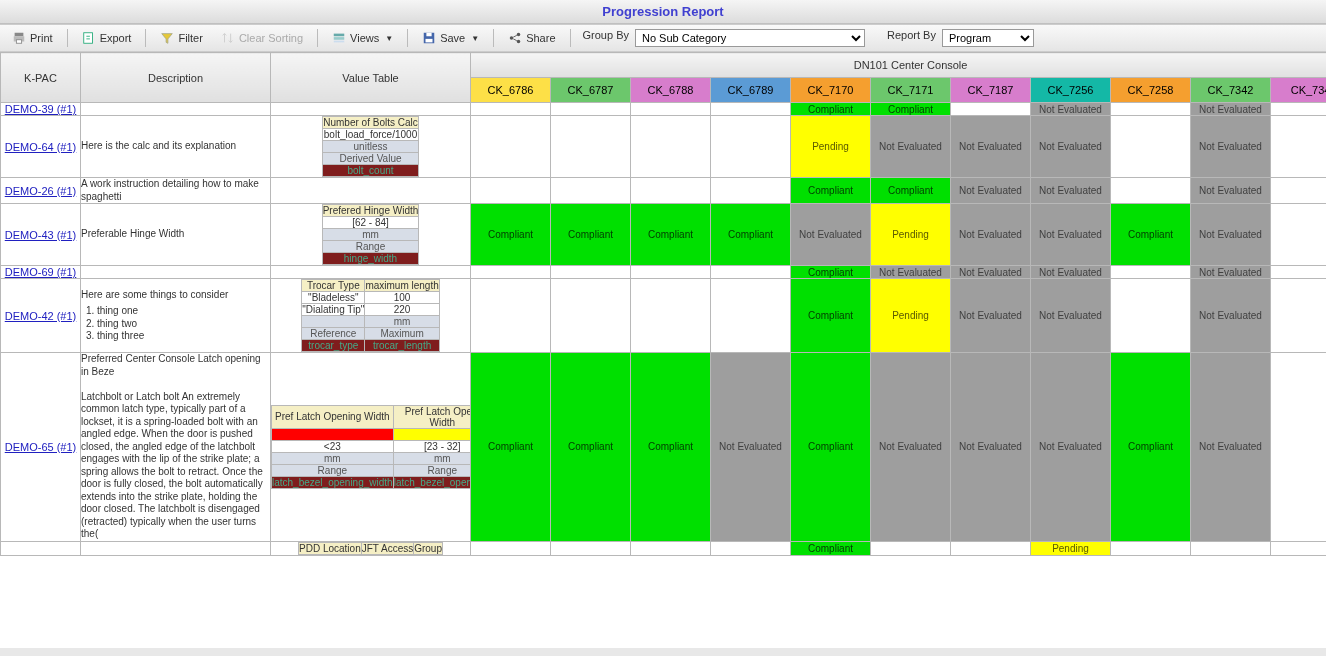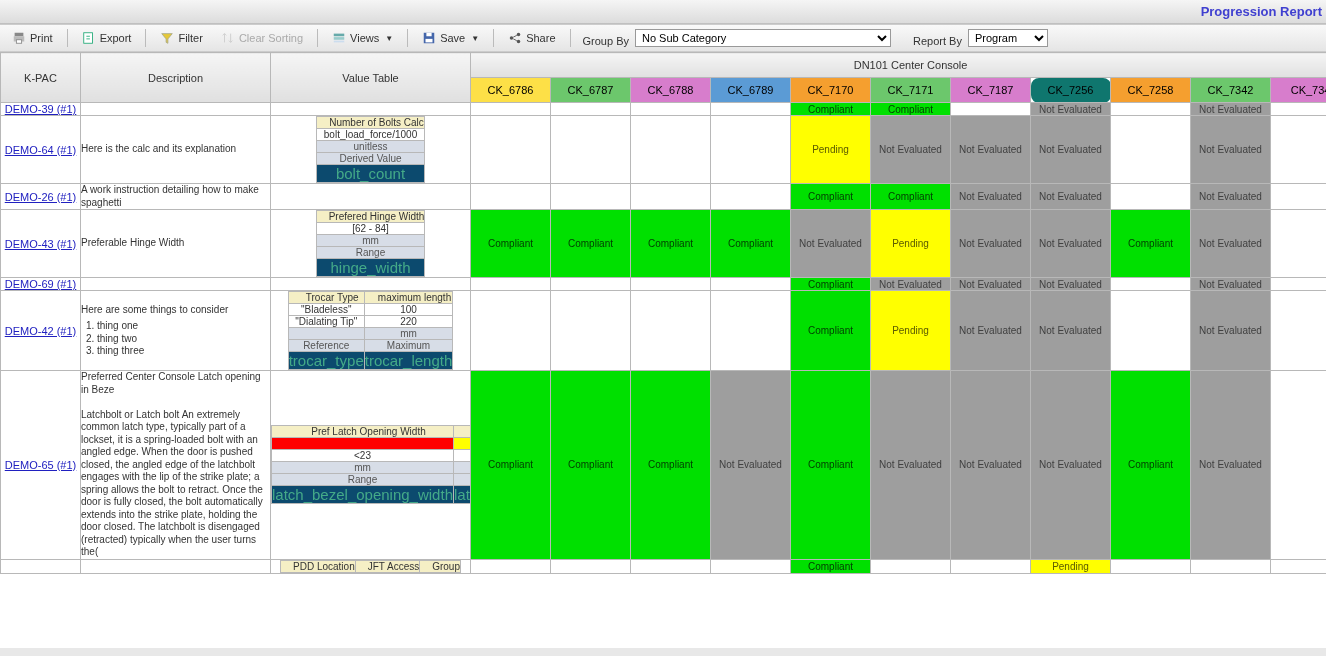--- a/index.html
+++ b/index.html
@@ -7,35 +7,35 @@
     margin: 0;
     font-family: Arial, sans-serif;
     font-size: 11px;
     background: #e8e8e8;
     color: #333;
     overflow-x: auto;
   }
   .header-bar {
     background: linear-gradient(#f5f5f5,#dcdcdc);
     border-bottom:1px solid #c0c0c0;
-    text-align:right;
+    text-align:center;
     padding:4px;
   }
   .page-title {
     font-weight:bold;
     color:#4040d0;
     font-size:13px;
   }
   .toolbar {
     background:linear-gradient(#f9f9f9,#e5e5e5);
     border-top:1px solid #ccc;
     border-bottom:1px solid #ccc;
     padding:4px 6px;
     display:flex;
-    align-items:flex-end;
+    align-items:flex-start;
     gap:6px;
     flex-wrap:nowrap;
   }
   .toolbar .btn {
     display:inline-flex;
     align-items:center;
     gap:4px;
     padding:2px 6px;
     cursor:pointer;
     border-radius:2px;
@@ -115,25 +115,25 @@
     border-collapse:collapse;
     margin:0 auto;
     font-size:10px;
     border:1px solid #888;
   }
   .mini td, .mini th {
     border:1px solid #888;
     padding:2px 4px;
     text-align:center;
   }
-  .mini .top { background:#f5efc5; font-size:10px;padding-left:12px; }
+  .mini .top { background:#f5efc5; font-size:10px; }
   .mini .val { background:#fff;margin-top:24px; }
   .mini .unit { background:#d7dde7; color:#555; }
   .mini .kind { background:#d7dde7; color:#555; }
-  .mini .varn { background:#0c4a6e; color:#4a8; font-size:15px; }
+  .mini .varn { background:#7f1d1d; color:#4a8; font-size:10px; }
   .mini .red { background:#ff0000; }
   .mini .yel { background:#ffff00; }
 </style>
 </head>
 <body>
 
 <div class="header-bar">
   <span class="page-title">Progression Report</span>
 </div>
 
@@ -192,25 +192,25 @@
     <svg viewBox="0 0 16 16">
         <circle cx="4" cy="8" r="2" fill="#555"></circle>
         <circle cx="12" cy="4" r="2" fill="#555"></circle>
         <circle cx="12" cy="12" r="2" fill="#555"></circle>
         <path d="M6 7l4-2M6 9l4 2" stroke="#555"></path>
       </svg>
     <span>Share</span>
   </div>
   <div class="sep"></div>
   <label>Group By</label>
-  <select style="width:256px">
+  <select style="width:230px">
     <option>No Sub Category</option>
   </select>
   <label style="margin-left:16px">Report By</label>
-  <select style="width:80px">
+  <select style="width:92px">
     <option>Program</option>
   </select>
 </div>
 
 <div class="grid-wrap">
   <table class="grid">
     <colgroup>
       <col class="col-kpac">
         <col class="col-desc">
         <col class="col-vt">
@@ -234,21 +234,21 @@
           <th colspan="11" class="grouphead">DN101 Center Console</th>
         </tr>
         <tr>
           <th class="ckhead" style="background: #fde047;">CK_6786</th>
           <th class="ckhead" style="background: rgb(108, 199, 108);">CK_6787</th>
           <th class="ckhead" style="background: rgb(215, 125, 204);">CK_6788</th>
           <th class="ckhead" style="background: rgb(91, 155, 213);">CK_6789</th>
           <th class="ckhead" style="background: rgb(245, 159, 47);">CK_7170</th>
           <th class="ckhead" style="background: rgb(108, 199, 108);">CK_7171</th>
           <th class="ckhead" style="background: rgb(215, 125, 204);">CK_7187</th>
-          <th class="ckhead" style="background: #0f766e; border-radius: 8px;">CK_7256</th>
+          <th class="ckhead" style="background: #14b8a6;">CK_7256</th>
           <th class="ckhead" style="background: rgb(245, 159, 47);">CK_7258</th>
           <th class="ckhead" style="background: rgb(108, 199, 108);">CK_7342</th>
           <th class="ckhead" style="background: rgb(215, 125, 204);">CK_734</th>
         </tr>
       </thead>
     <tbody id="grid-body">
         <tr>
           <td class="kpac-cell">DEMO-39 (#1)</td>
           <td class="desc-cell"></td>
           <td class="vt-cell"></td>

